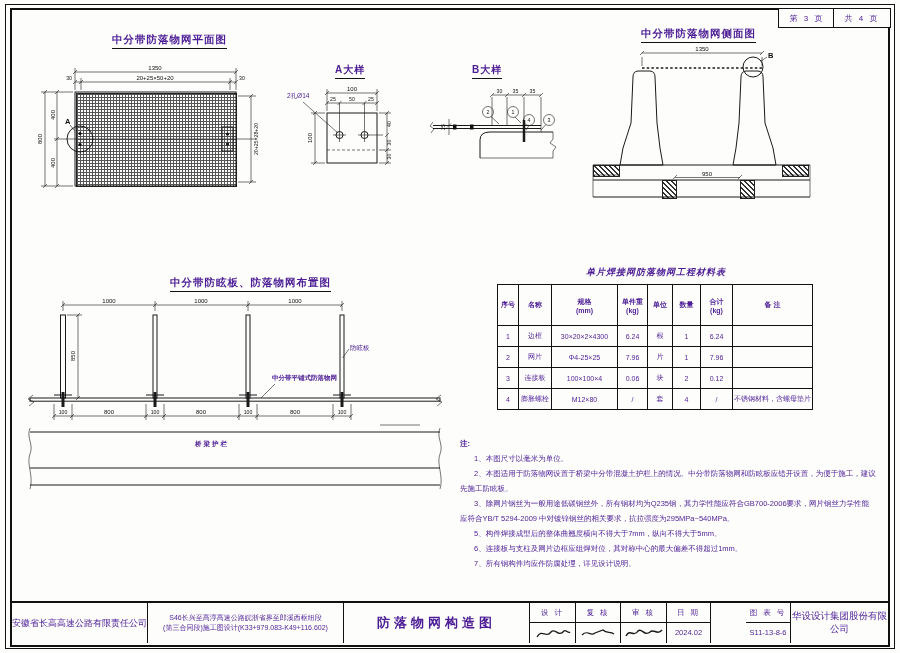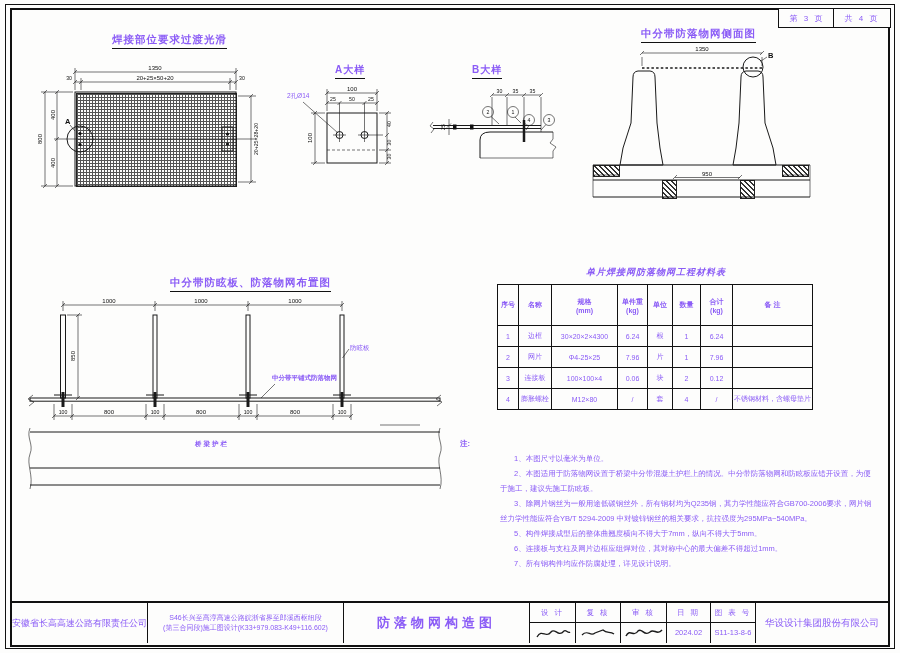--- a/index.html
+++ b/index.html
@@ -1,16 +1,16 @@
 <!DOCTYPE html>
 <html><head>
 <meta charset="utf-8">
 <style>
   html,body{margin:0;padding:0;background:#e8e8e8;}
-  #sheet{position:relative;width:900px;height:653px;background:#fdfdfc;font-family:"Liberation Sans","DejaVu Sans",sans-serif;color:#8b5cf6;overflow:hidden;}
+  #sheet{position:relative;width:900px;height:653px;background:#fdfdfc;font-family:"Liberation Sans","DejaVu Sans",sans-serif;color:#4c1d95;overflow:hidden;}
   .abs{position:absolute;}
   .frame-outer{left:5px;top:4px;width:888px;height:643px;border:1px solid #111;}
   .frame-inner{left:10px;top:8px;width:876px;height:635px;border:2px solid #111;}
   .view-title{font-weight:bold;font-size:10.5px;letter-spacing:1px;border-bottom:1.5px solid #111;padding-bottom:1px;white-space:nowrap;}
   .small-label{font-size:6.5px;white-space:nowrap;}
   .mesh{background:
       repeating-linear-gradient(to right,#555 0,#555 .6px,transparent .6px,transparent 3px),
       repeating-linear-gradient(to bottom,#555 0,#555 .6px,transparent .6px,transparent 3px);
       border:1px solid #222;}
   .hatch{background:repeating-linear-gradient(45deg,#333 0,#333 1px,transparent 1px,transparent 3.5px);border:1px solid #222;}
@@ -27,51 +27,51 @@
   .page-box{top:8px;height:18px;border:1.5px solid #111;display:flex;align-items:center;justify-content:center;font-size:8px;letter-spacing:2px;background:#fdfdfc;}
   
   #mat-wrap{left:497px;top:266px;width:318px;}
   #mat-title{text-align:center;font-weight:bold;font-size:9px;letter-spacing:1px;margin-bottom:5px;font-style:italic;}
   table.mat{border-collapse:collapse;table-layout:fixed;width:315px;}
   table.mat th,table.mat td{border:1px solid #111;text-align:center;vertical-align:middle;padding:0;font-size:7px;overflow:hidden;}
   table.mat th{font-weight:bold;height:40px;white-space:pre-line;}
   table.mat td{height:20px;}
   
   #notes{left:460px;top:436px;width:416px;font-size:7.5px;line-height:15px;}
-  #notes .note-item{text-indent:14px;margin-left:40px;}
+  #notes .note-item{text-indent:14px;}
   #notes .note-head{text-indent:0;}
   
   #tblock{left:12px;bottom:10px;width:876px;height:40px;border-top:2px solid #111;display:flex;background:#fdfdfc;}
   .tb-cell{border-right:1.5px solid #111;display:flex;align-items:center;justify-content:center;text-align:center;box-sizing:border-box;}
   .tb-cell:last-child{border-right:none;}
   .tb-company{width:136px;font-size:9px;}
   .tb-project{width:196px;flex-direction:column;font-size:7px;line-height:10px;justify-content:center;}
   .tb-title{width:186px;font-size:13px;font-weight:bold;letter-spacing:4px;}
   .tb-mini{flex-direction:column;padding:0;}
   .tb-mini .mini-top{border-bottom:1px solid #111;width:100%;height:18px;display:flex;align-items:center;justify-content:center;font-size:7.5px;letter-spacing:2px;}
   .tb-mini .mini-bot{width:100%;height:20px;display:flex;align-items:center;justify-content:center;font-size:7.5px;}
-  .tb-d1{width:46px;}.tb-d2{width:45px;}.tb-d3{width:46px;}.tb-d4{width:44px;}.tb-d5{width:45px;}
+  .tb-d1{width:46px;}.tb-d2{width:45px;}.tb-d3{width:46px;}.tb-d4{width:44px;}.tb-d5{width:45px;margin-left:35px;}
   .tb-company2{flex:1;font-size:9.5px;}
 </style>
 </head>
 <body>
 
 <div id="sheet">
 
   <div class="abs frame-outer"></div>
   <div class="abs frame-inner"></div>
 
   <div class="abs page-box" style="left:778px;width:56px;">
     <span>第 3 页</span>
   </div>
   <div class="abs page-box" style="left:833px;width:56px;">
     <span>共 4 页</span>
   </div>
 
-  <div class="abs view-title" style="left:112px;top:33px;">焊接部位要求过渡光滑</div>
+  <div class="abs view-title" style="left:112px;top:33px;">中分带防落物网平面图</div>
   <div class="abs mesh" style="left:76px;top:93px;width:159px;height:92px;"></div>
   <svg style="left:30px;top:48px;" width="270" height="165" viewBox="0 0 270 165">
     <line class="thin" x1="24" y1="91" x2="226" y2="91"></line>
     <rect class="med" x="45" y="44" width="161" height="94"></rect>
 
     <line class="thin" x1="45" y1="42" x2="45" y2="20"></line>
       <line class="thin" x1="206" y1="42" x2="206" y2="20"></line>
     <line class="thin" x1="51" y1="42" x2="51" y2="30"></line>
       <line class="thin" x1="200" y1="42" x2="200" y2="30"></line>
     <line class="thin" x1="45" y1="24" x2="206" y2="24"></line>

